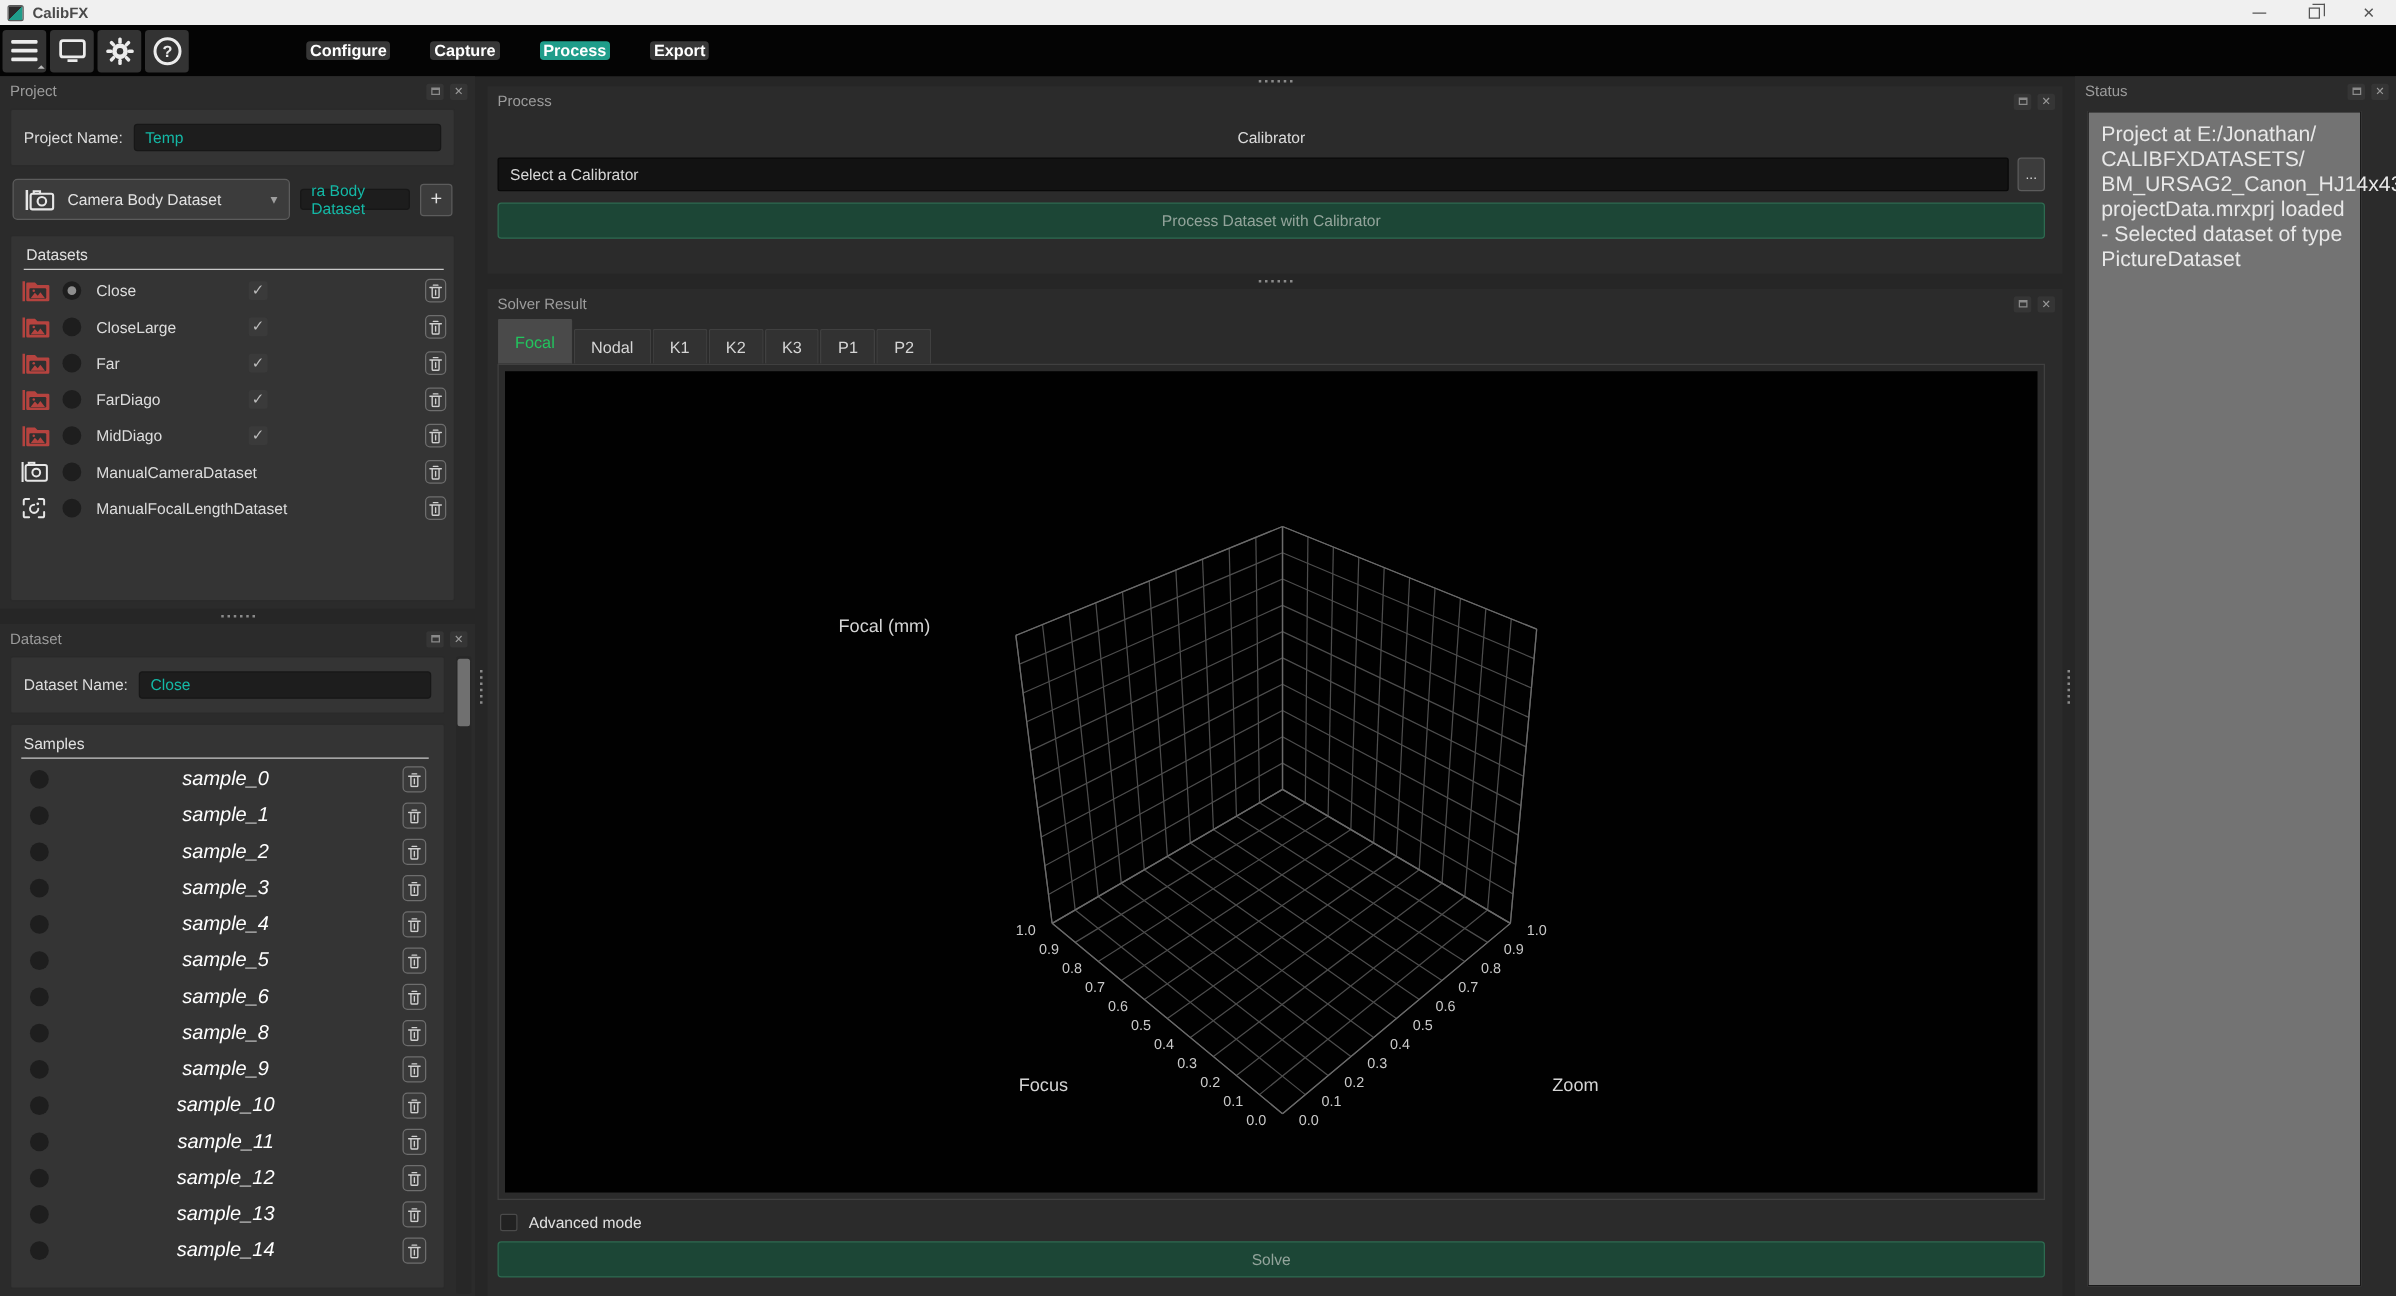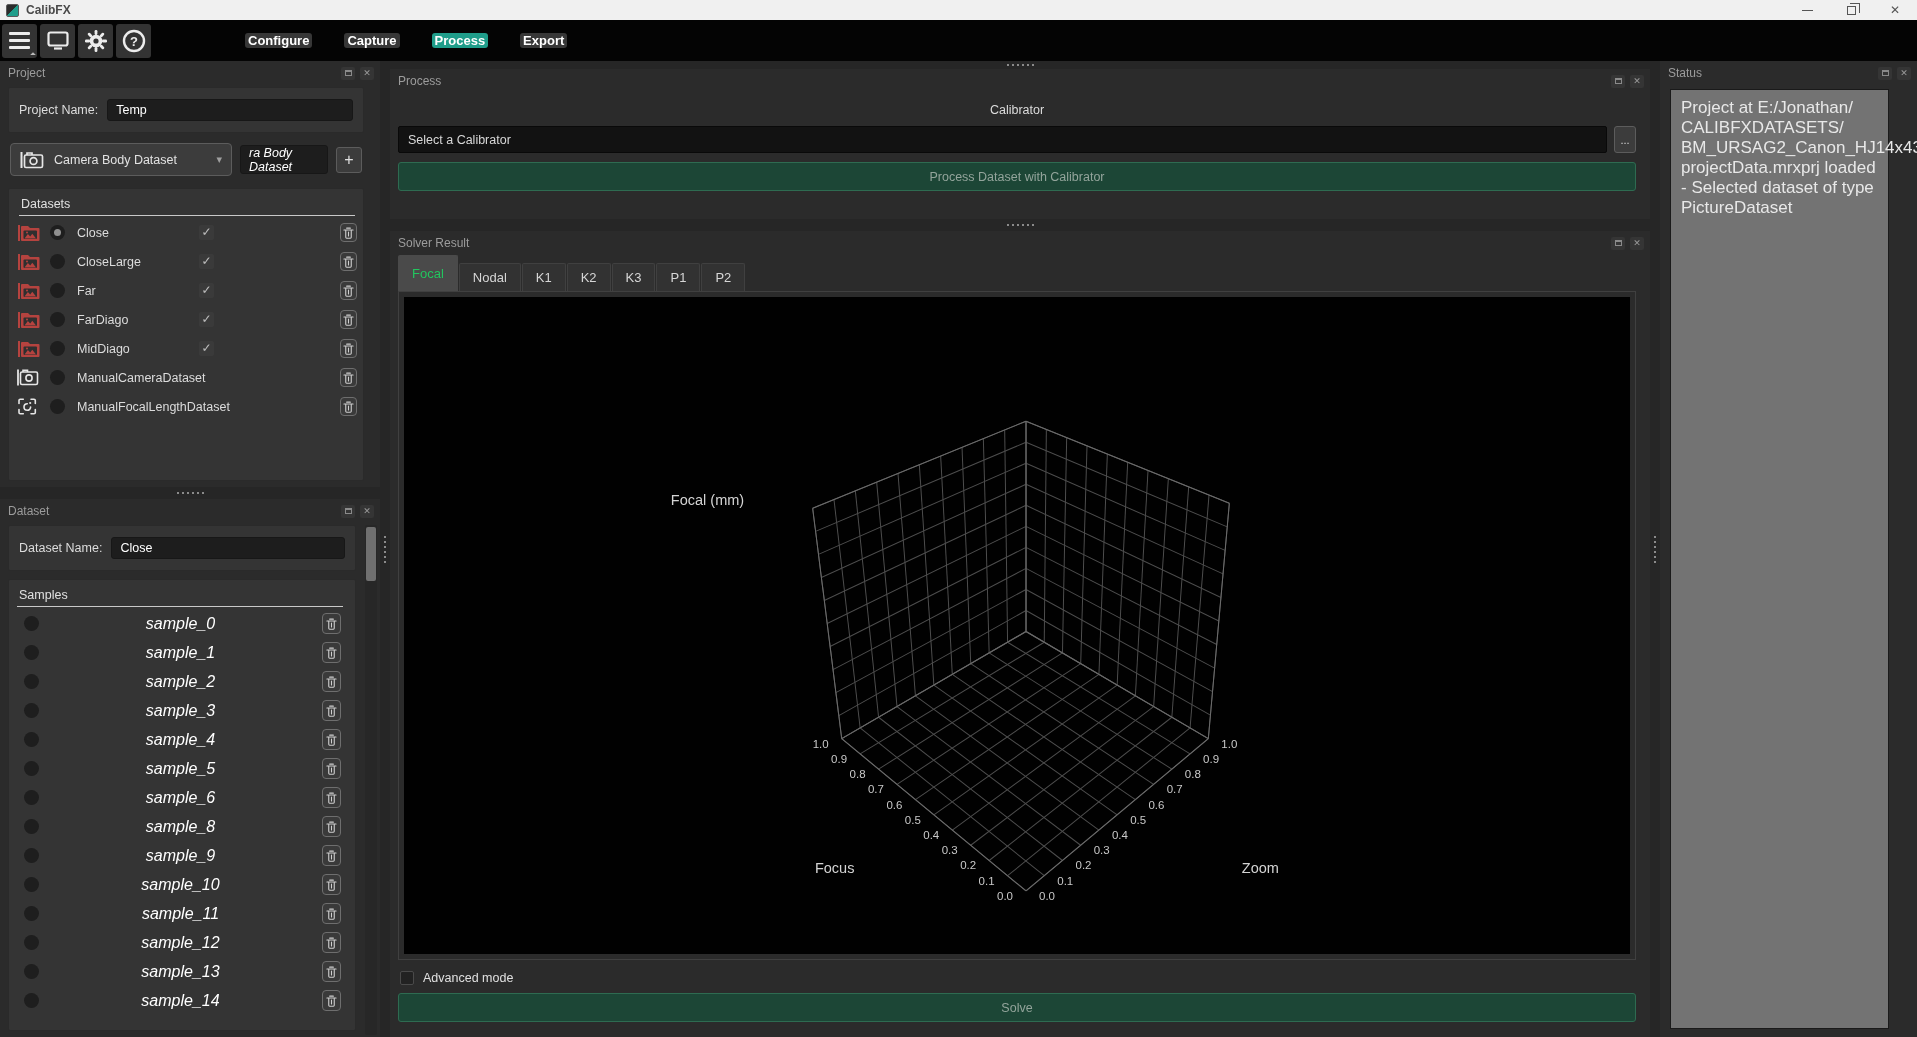--- a/index.html
+++ b/index.html
@@ -50,35 +50,35 @@
   .panel-title { font-size:12px; color:#9c9c9c; }
   .panel-hdr-btns { margin-left:auto; display:flex; gap:5px; }
   .phb { width:14px; height:13px; background:#353535; border-radius:2px; display:flex; align-items:center; justify-content:center; }
   .float-glyph { width:7px; height:6px; border:1px solid #8a8a8a; border-top-width:2px; }
   .close-glyph { font-size:9px; color:#9a9a9a; line-height:1; }
 
   .group { background:#343434; border-radius:2px; border:1px solid #2a2a2a; }
   .group-hr { border:none; border-top:1px solid #c9c9c9; margin:4px 2px 2px 2px; }
   .group-head { font-size:12.5px; color:#e0e0e0; padding:4px 2px 0 4px; }
 
-  .text-input { background:#1d1d1d; border:1px solid #171717; border-radius:3px; color:#ffffff;
+  .text-input { background:#1d1d1d; border:1px solid #171717; border-radius:3px; color:#14b8a6;
     font-size:12.5px; padding:3px 8px; font-family:inherit; }
   .lbl { font-size:12.5px; color:#dcdcdc; }
 
   
   .project-panel { height:426px; }
   .panel-body { padding:2px 16px 6px 8px; display:flex; flex-direction:column; min-height:0; flex:1; }
   .name-group { padding:11px 10px; display:flex; align-items:center; gap:9px; }
   .name-group .text-input { flex:1; }
   .type-row { display:flex; align-items:center; gap:8px; margin:10px 2px 8px 2px; }
   .combo { flex:1; height:33px; background:#3c3c3c; border:1px solid #5c5c5c; border-radius:4px;
     display:flex; align-items:center; padding:0 9px; gap:10px; }
   .combo-label { font-size:12.5px; color:#e2e2e2; }
   .combo-caret { margin-left:auto; color:#9f9f9f; font-size:11px; }
-  .small-input { width:88px; height:29px;font-style:italic; }
+  .small-input { width:88px; height:17px; }
   .plus-btn { width:26px; height:26px; background:#3c3c3c; border:1px solid #5c5c5c; border-radius:3px;
     color:#e0e0e0; font-size:16px; display:flex; align-items:center; justify-content:center; }
 
   .datasets-group { margin-top:4px; flex:1; padding:4px 6px 4px 8px; overflow:hidden; }
   .ds-row { height:29px; display:flex; align-items:center; }
   .ds-icon { width:24px; flex:none; display:flex; align-items:center; }
   .radio { width:15px; height:15px; border-radius:50%; background:#1e1e1e; flex:none;
     margin:0 0 0 9px; display:flex; align-items:center; justify-content:center; }
   .radio-dot { width:7px; height:7px; border-radius:50%; background:#8f8f8f; }
   .ds-name { font-size:12.5px; color:#dcdcdc; margin-left:12px; width:122px; }

